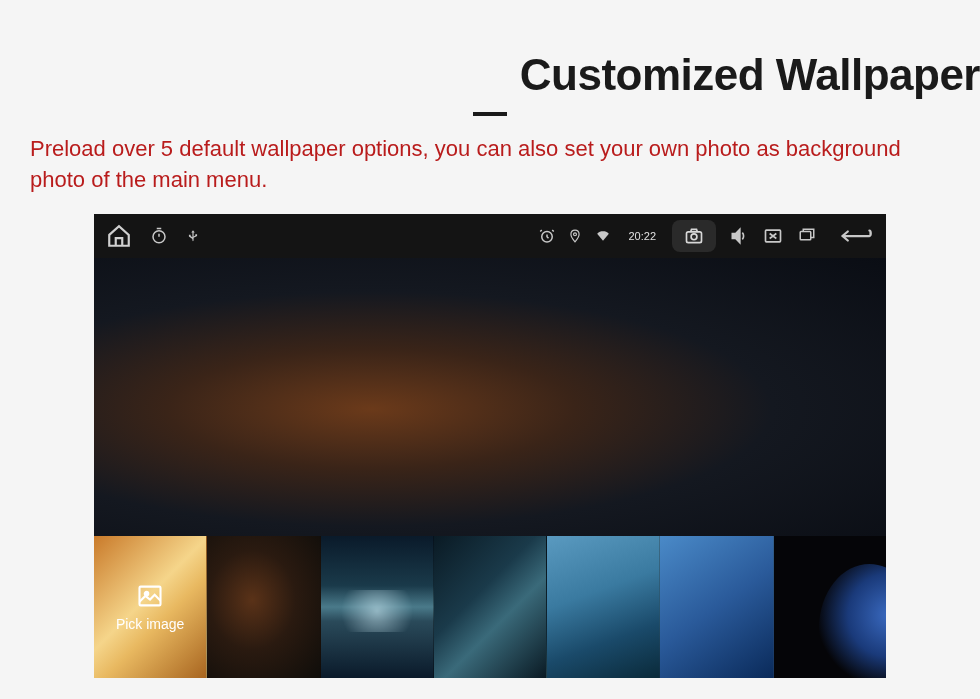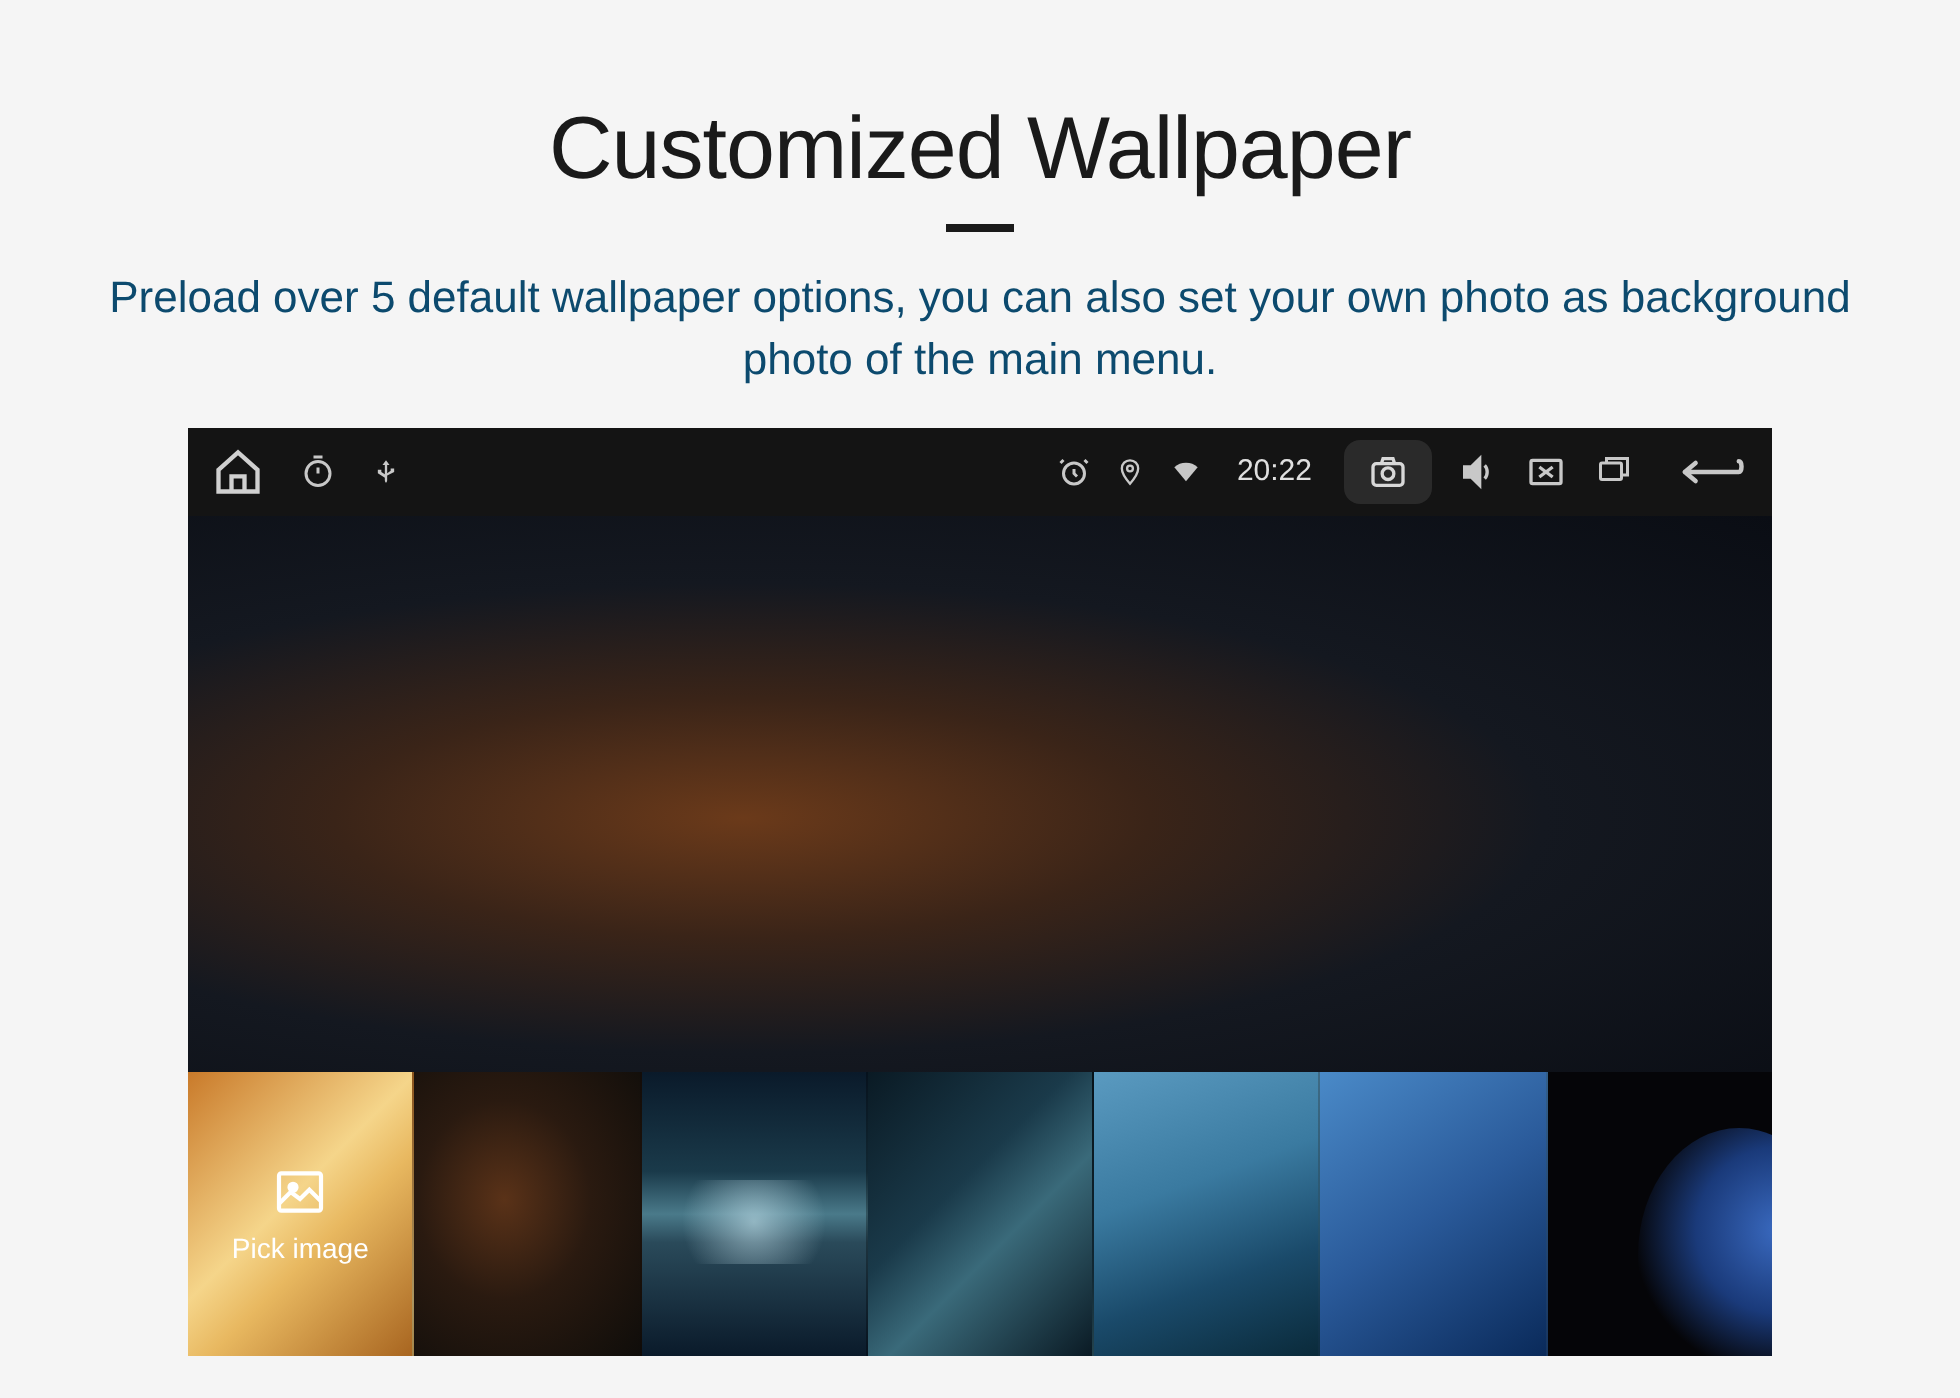--- a/index.html
+++ b/index.html
@@ -8,36 +8,35 @@
       height: 699px;
       background: #f5f5f5;
       font-family: -apple-system, BlinkMacSystemFont, "Segoe UI", Arial, sans-serif;
       position: relative;
     }
     .page-container {
       width: 100%;
       padding-top: 50px;
     }
     .page-title {
-      text-align: center;
+      text-align: right;
       font-size: 44px;
-      font-weight: 400;
+      font-weight: 700;
       color: #1a1a1a;
       letter-spacing: -0.5px;
     }
     .title-underline {
       width: 34px;
       height: 4px;
       background: #1a1a1a;
       margin: 12px auto 18px;
     }
     .page-subtitle {
-      text-align: center;
       font-size: 22px;
-      color: #0c4a6e;
+      color: #b91c1c;
       line-height: 1.4;
       padding: 0 30px;
       font-weight: 400;
     }
     .device-screen {
       width: 792px;
       height: 464px;
       margin: 18px auto 0;
       background: #0a0a0a;
       position: relative;
@@ -62,21 +61,21 @@
       gap: 12px;
     }
     .icon {
       display: inline-flex;
       align-items: center;
       justify-content: center;
       color: #c8c8c8;
     }
     .status-time {
       color: #e0e0e0;
-      font-size: 15px;
+      font-size: 11px;
       font-weight: 500;
       margin: 0 4px;
     }
     .camera-btn {
       background: #2a2a2a;
       border-radius: 8px;
       padding: 6px 10px;
       display: flex;
       align-items: center;
       justify-content: center;

